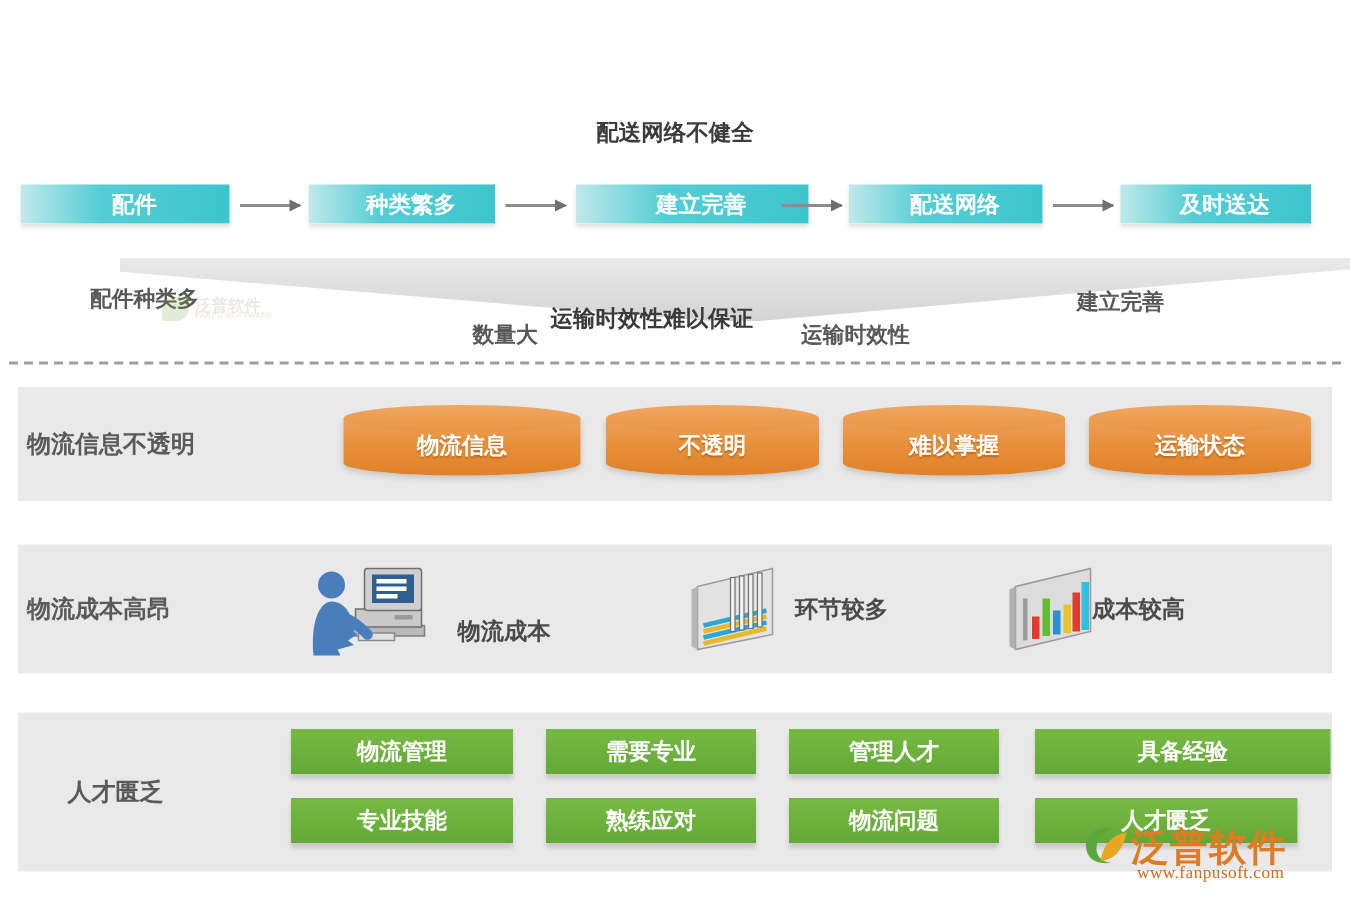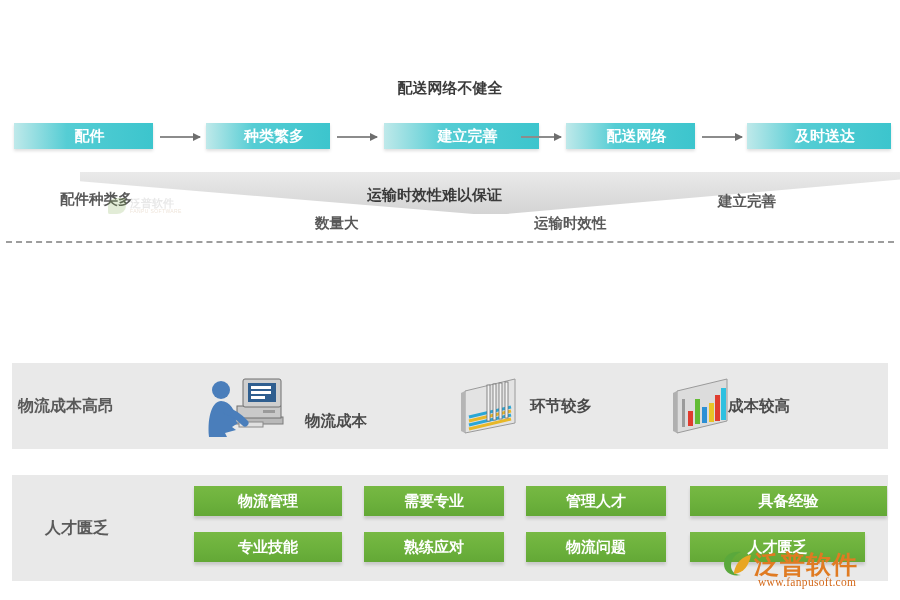--- a/index.html
+++ b/index.html
@@ -51,21 +51,21 @@
   .funnel-shape {
     position: absolute; left: 80px; top: 0px; width: 820px; height: 42px;
     background: linear-gradient(180deg, #e6e6e6 0%, #d6d6d6 60%, #cccccc 100%);
     clip-path: polygon(0% 0%, 100% 0%, 100% 18%, 52% 100%, 48% 100%, 0% 22%);
     opacity: .85;
   }
   .funnel-label {
     position: absolute; font-size: 14.5px; font-weight: bold; color: #585858;
     white-space: nowrap;
   }
-  .funnel-label.big { font-size: 15px; color: #3a3a3a; }
+  .funnel-label.big { font-size: 15px; color: #3a3a3a; margin-top: 17px; }
 
   .watermark-mid {
     position: absolute; left: 108px; top: 196px; width: 86px; height: 22px;
     opacity: .22; pointer-events: none;
   }
   .watermark-mid .wm-txt {
     position: absolute; left: 22px; top: 0px; font-size: 11px; font-weight: bold; color: #9a9a9a;
   }
   .watermark-mid .wm-sub {
     position: absolute; left: 22px; top: 12px; font-size: 5px; color: #b08050; letter-spacing: .4px;
@@ -162,40 +162,64 @@
     <div class="flowbox" style="left:384px;width:155px;">建立完善</div>
     <div class="flowarrow" style="left:521px;width:40px;">
         <div class="shaft"></div>
         <div class="head"></div>
       </div>
     <div class="flowbox" style="left:566px;width:129px;">配送网络</div>
     <div class="flowarrow" style="left:702px;width:40px;">
         <div class="shaft"></div>
         <div class="head"></div>
       </div>
-    <div class="flowbox" style="left:747px;width:144px;">及时送达</div>
+    <div class="flowbox" style="left:747px;width:127px;">及时送达</div>
   </div>
 
   <div class="funnel">
     <div class="funnel-shape"></div>
     <div class="funnel-label" style="left:60px;  top:18px;">配件种类多</div>
     <div class="funnel-label" style="left:315px; top:42px;">数量大</div>
     <div class="funnel-label big" style="left:367px; top:14px;">运输时效性难以保证</div>
     <div class="funnel-label" style="left:534px; top:42px;">运输时效性</div>
     <div class="funnel-label" style="left:718px; top:20px;">建立完善</div>
   </div>
 
   <div class="watermark-mid">
     <div class="wm-leaf"></div>
     <div class="wm-txt">泛普软件</div>
     <div class="wm-sub">FANPU SOFTWARE</div>
   </div>
 
   <div class="divider"></div>
 
+  <div class="panel" style="top:258px; height:76px;">
+    <div class="row-label" style="left:6px; top:28px;">物流信息不透明</div>
+
+    <div class="cyl" style="left:217px; top:12px; width:158px; height:52px;">
+      <div class="cyl-body"></div>
+      <div class="cyl-top"></div>
+      <div class="cyl-text">物流信息</div>
+    </div>
+    <div class="cyl" style="left:392px; top:12px; width:142px; height:52px;">
+      <div class="cyl-body"></div>
+      <div class="cyl-top"></div>
+      <div class="cyl-text">不透明</div>
+    </div>
+    <div class="cyl" style="left:550px; top:12px; width:148px; height:52px;">
+      <div class="cyl-body"></div>
+      <div class="cyl-top"></div>
+      <div class="cyl-text">难以掌握</div>
+    </div>
+    <div class="cyl" style="left:714px; top:12px; width:148px; height:52px;">
+      <div class="cyl-body"></div>
+      <div class="cyl-top"></div>
+      <div class="cyl-text">运输状态</div>
+    </div>
+  </div>
 
   <div class="panel" style="top:363px; height:86px;">
     <div class="row-label" style="left:6px; top:33px;">物流成本高昂</div>
 
     <div class="icon-wrap" style="left:193px; top:10px; width:80px; height:66px;">
       <svg width="80" height="66" viewBox="0 0 80 66">
 
         <rect x="30" y="44" width="48" height="7" fill="#b9b9b9" stroke="#7d7d7d" stroke-width="1"></rect>
 
         <rect x="32" y="33" width="44" height="12" fill="#c9c9c9" stroke="#6f6f6f" stroke-width="1"></rect>

